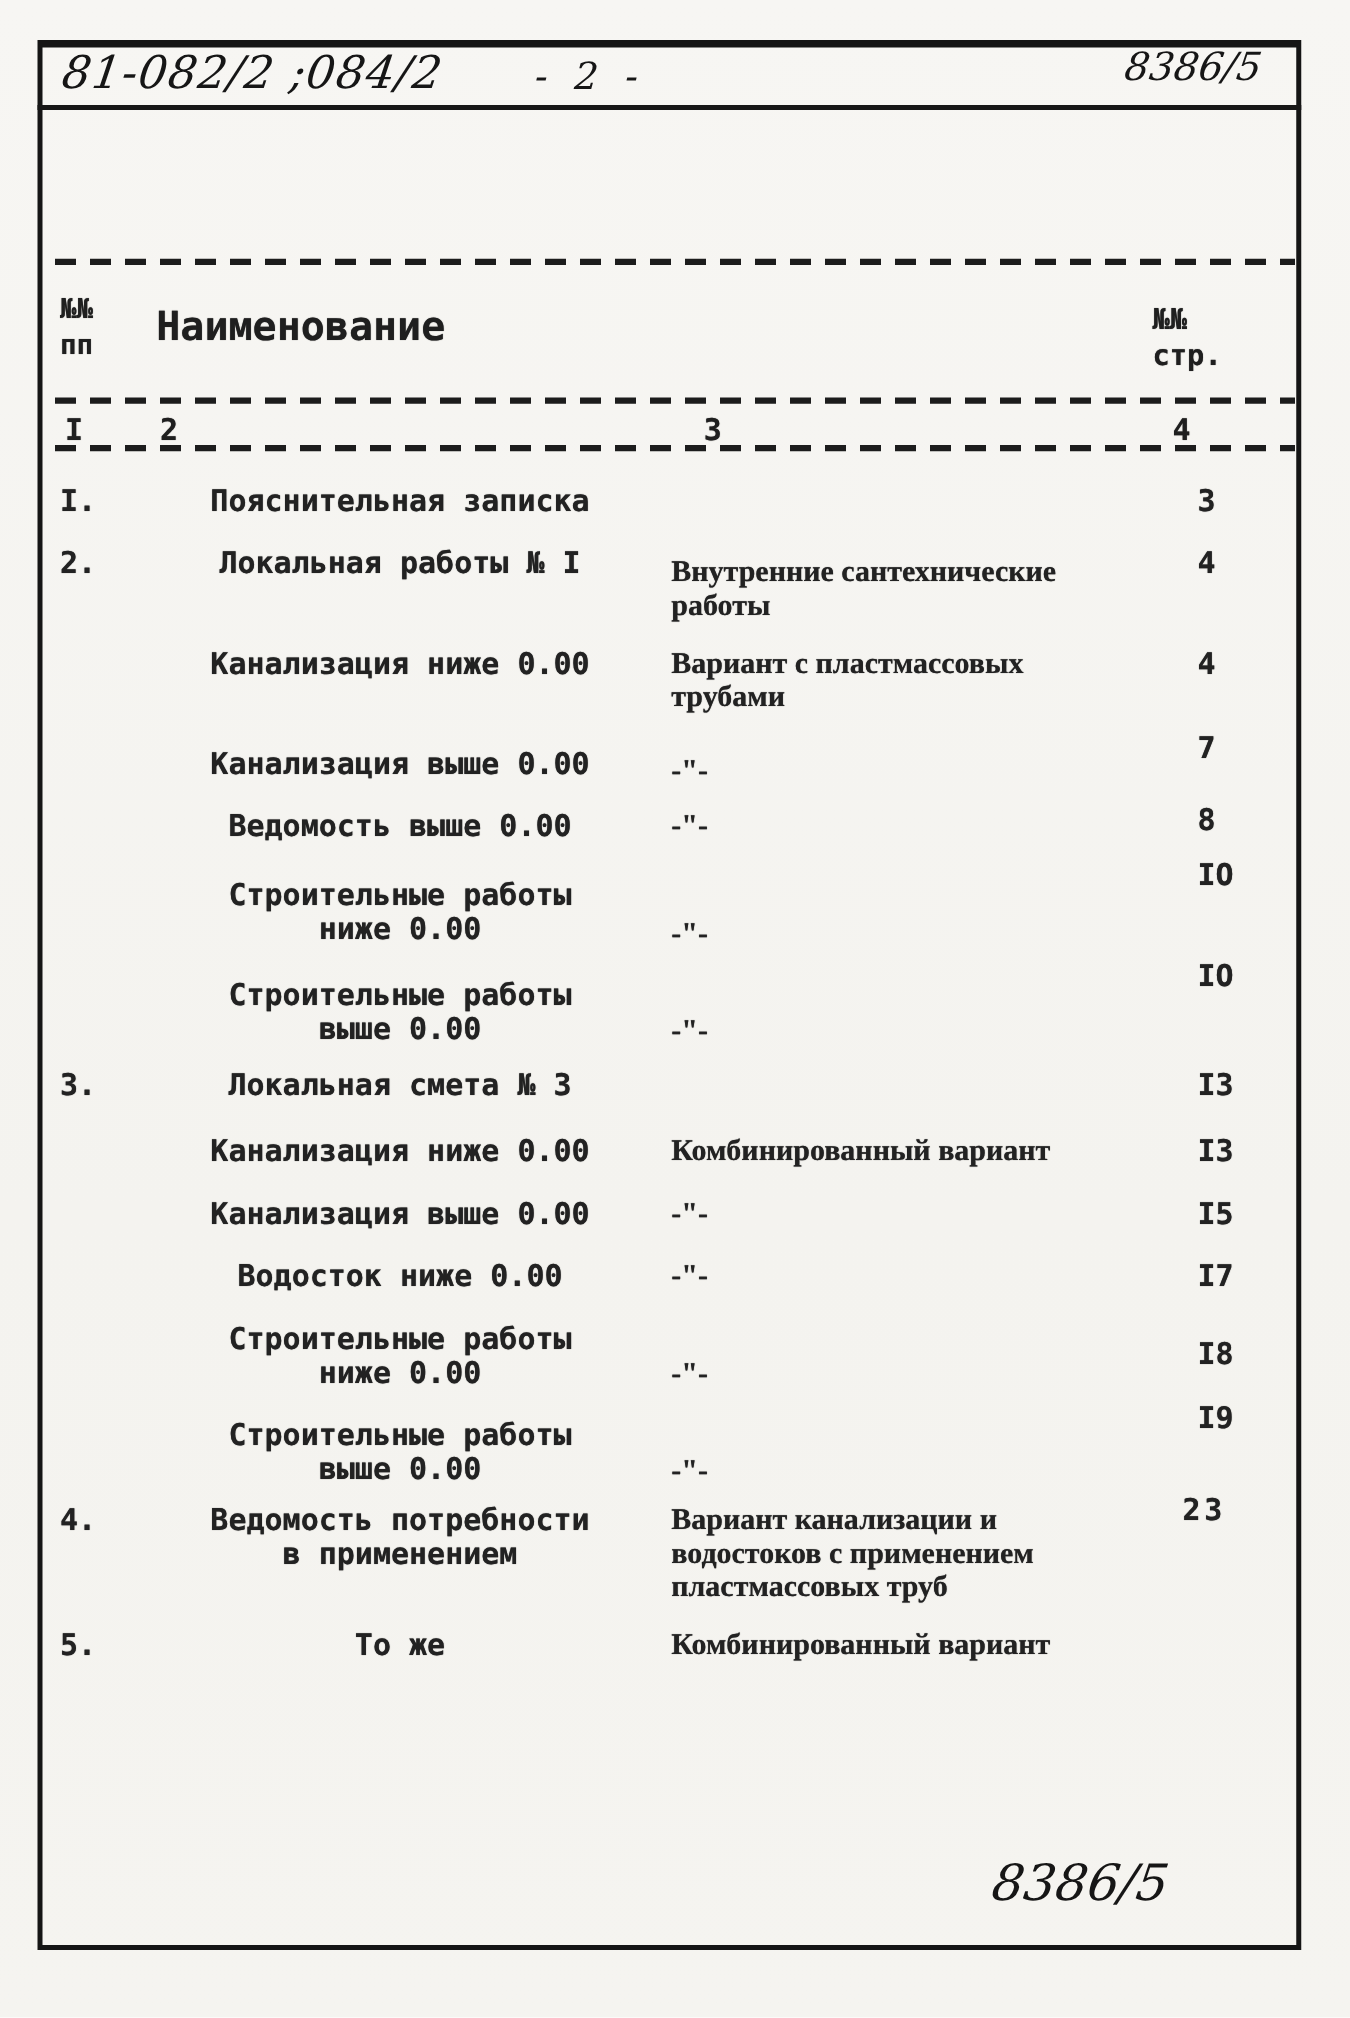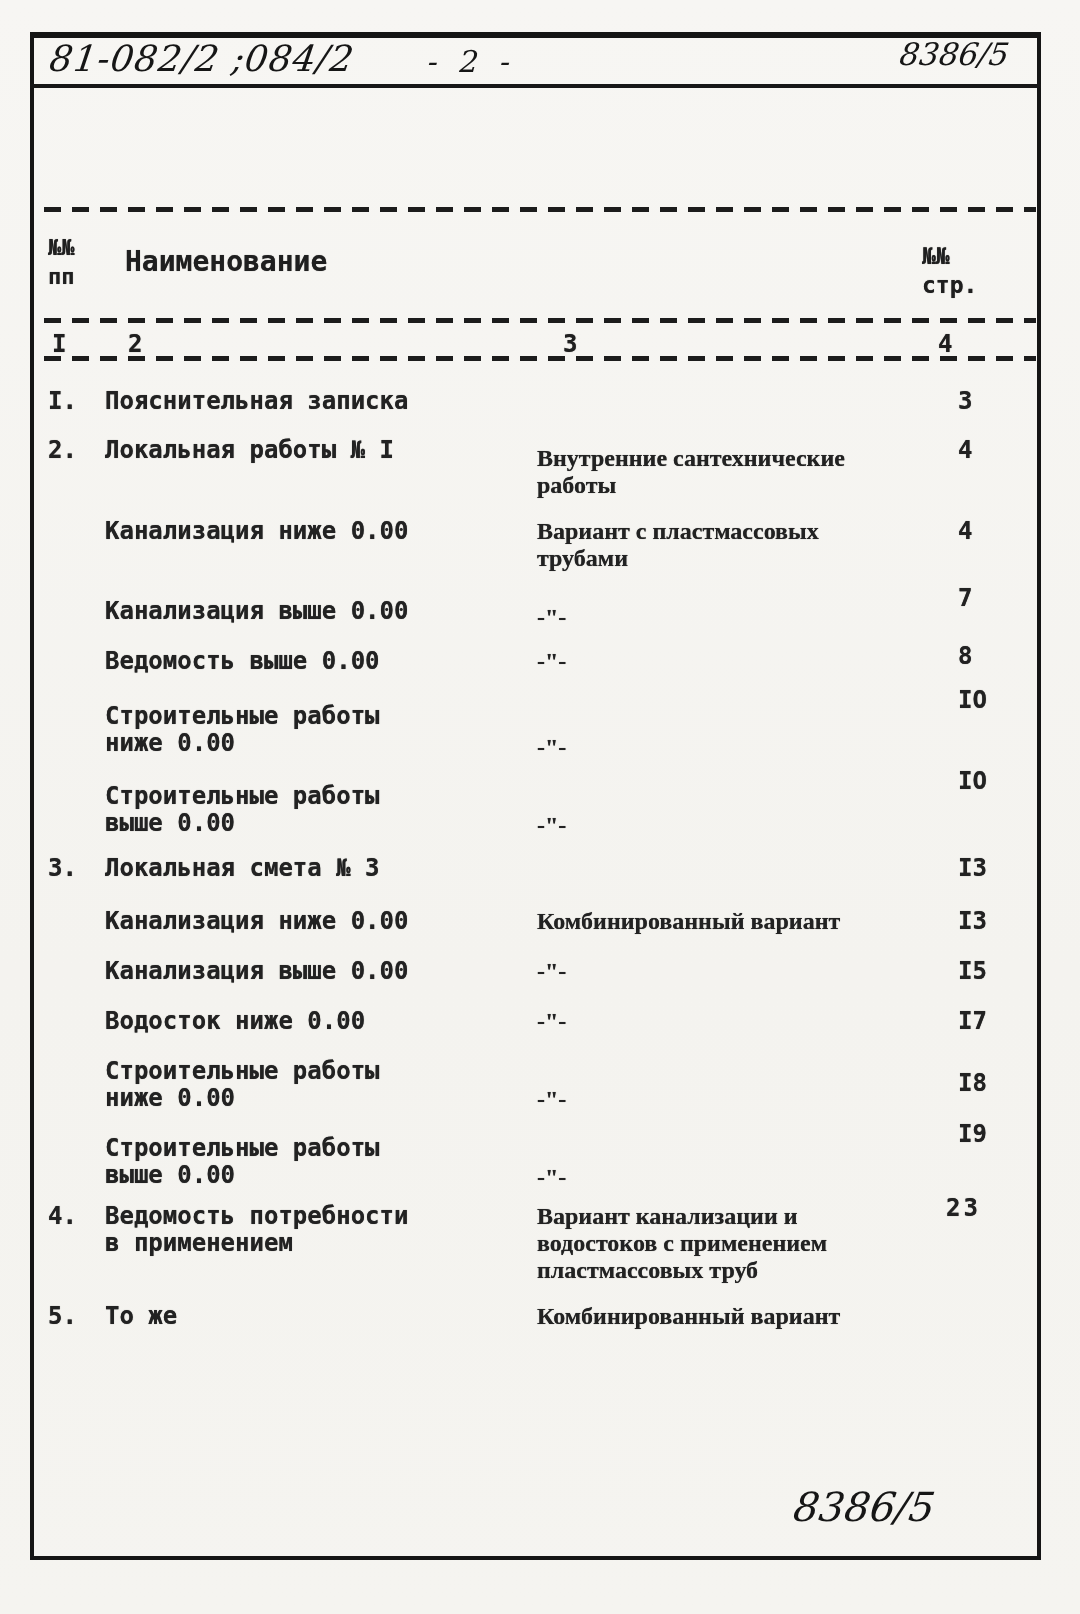--- a/index.html
+++ b/index.html
@@ -35,39 +35,39 @@
     color:#181818;text-shadow:0 0 0.7px rgba(15,15,15,.8);
   }
   
   .dash{
     position:absolute;left:44px;width:992px;height:5px;
     background:repeating-linear-gradient(90deg,#1c1c1c 0 17px,transparent 17px 28px);
   }
   .dash1{top:207px}.dash2{top:318px}.dash3{top:356px}
   
   .chead{
-    position:absolute;font-size:28px;font-weight:700;line-height:29px;
+    position:absolute;font-size:32px;font-weight:700;line-height:29px;
     white-space:pre-line;text-shadow:0 0 0.7px rgba(15,15,15,.75);
   }
   .h-num{left:48px;top:233px;font-size:22px;}
   .h-name{left:125px;top:247px;}
   .h-char{left:545px;top:244px;}
   .h-page{left:922px;top:242px;font-size:23px;}
   
   .idx{position:absolute;top:330px;font-size:24px;font-weight:700;text-shadow:0 0 0.7px rgba(15,15,15,.75);}
   .idx-1{left:52px}.idx-2{left:128px}.idx-3{left:563px}.idx-4{left:938px}
   
   .row{position:absolute;left:0;width:100%;height:0;overflow:visible;}
   .cell{
     position:absolute;top:0;white-space:pre-line;
     font-size:24px;font-weight:700;line-height:27px;color:#222;
     text-shadow:0 0 0.7px rgba(15,15,15,.75);
   }
   .c-num{left:48px;}
-  .c-name{left:105px;width:430px;}
+  .c-name{left:105px;width:430px;text-align:center;}
   .c-char{left:537px;width:420px;font-family:Liberation Serif, serif;}
   .c-page{left:958px;width:80px;}
   #r1{top:388px}  #r2{top:437px}  #r3{top:518px}  #r4{top:598px}  #r5{top:648px}
   #r6{top:703px}  #r7{top:783px}  #r8{top:855px}  #r9{top:908px}  #r10{top:958px}
   #r11{top:1008px}#r12{top:1058px}#r13{top:1135px}#r14{top:1203px}#r15{top:1303px}
   #r2 .c-char{top:8px}
   #r4 .c-char{top:6px}   #r4 .c-page{top:-13px}
   #r5 .c-page{top:-5px}
   #r6 .c-char{top:31px}  #r6 .c-page{top:-16px}
   #r7 .c-char{top:29px}  #r7 .c-page{top:-15px}

